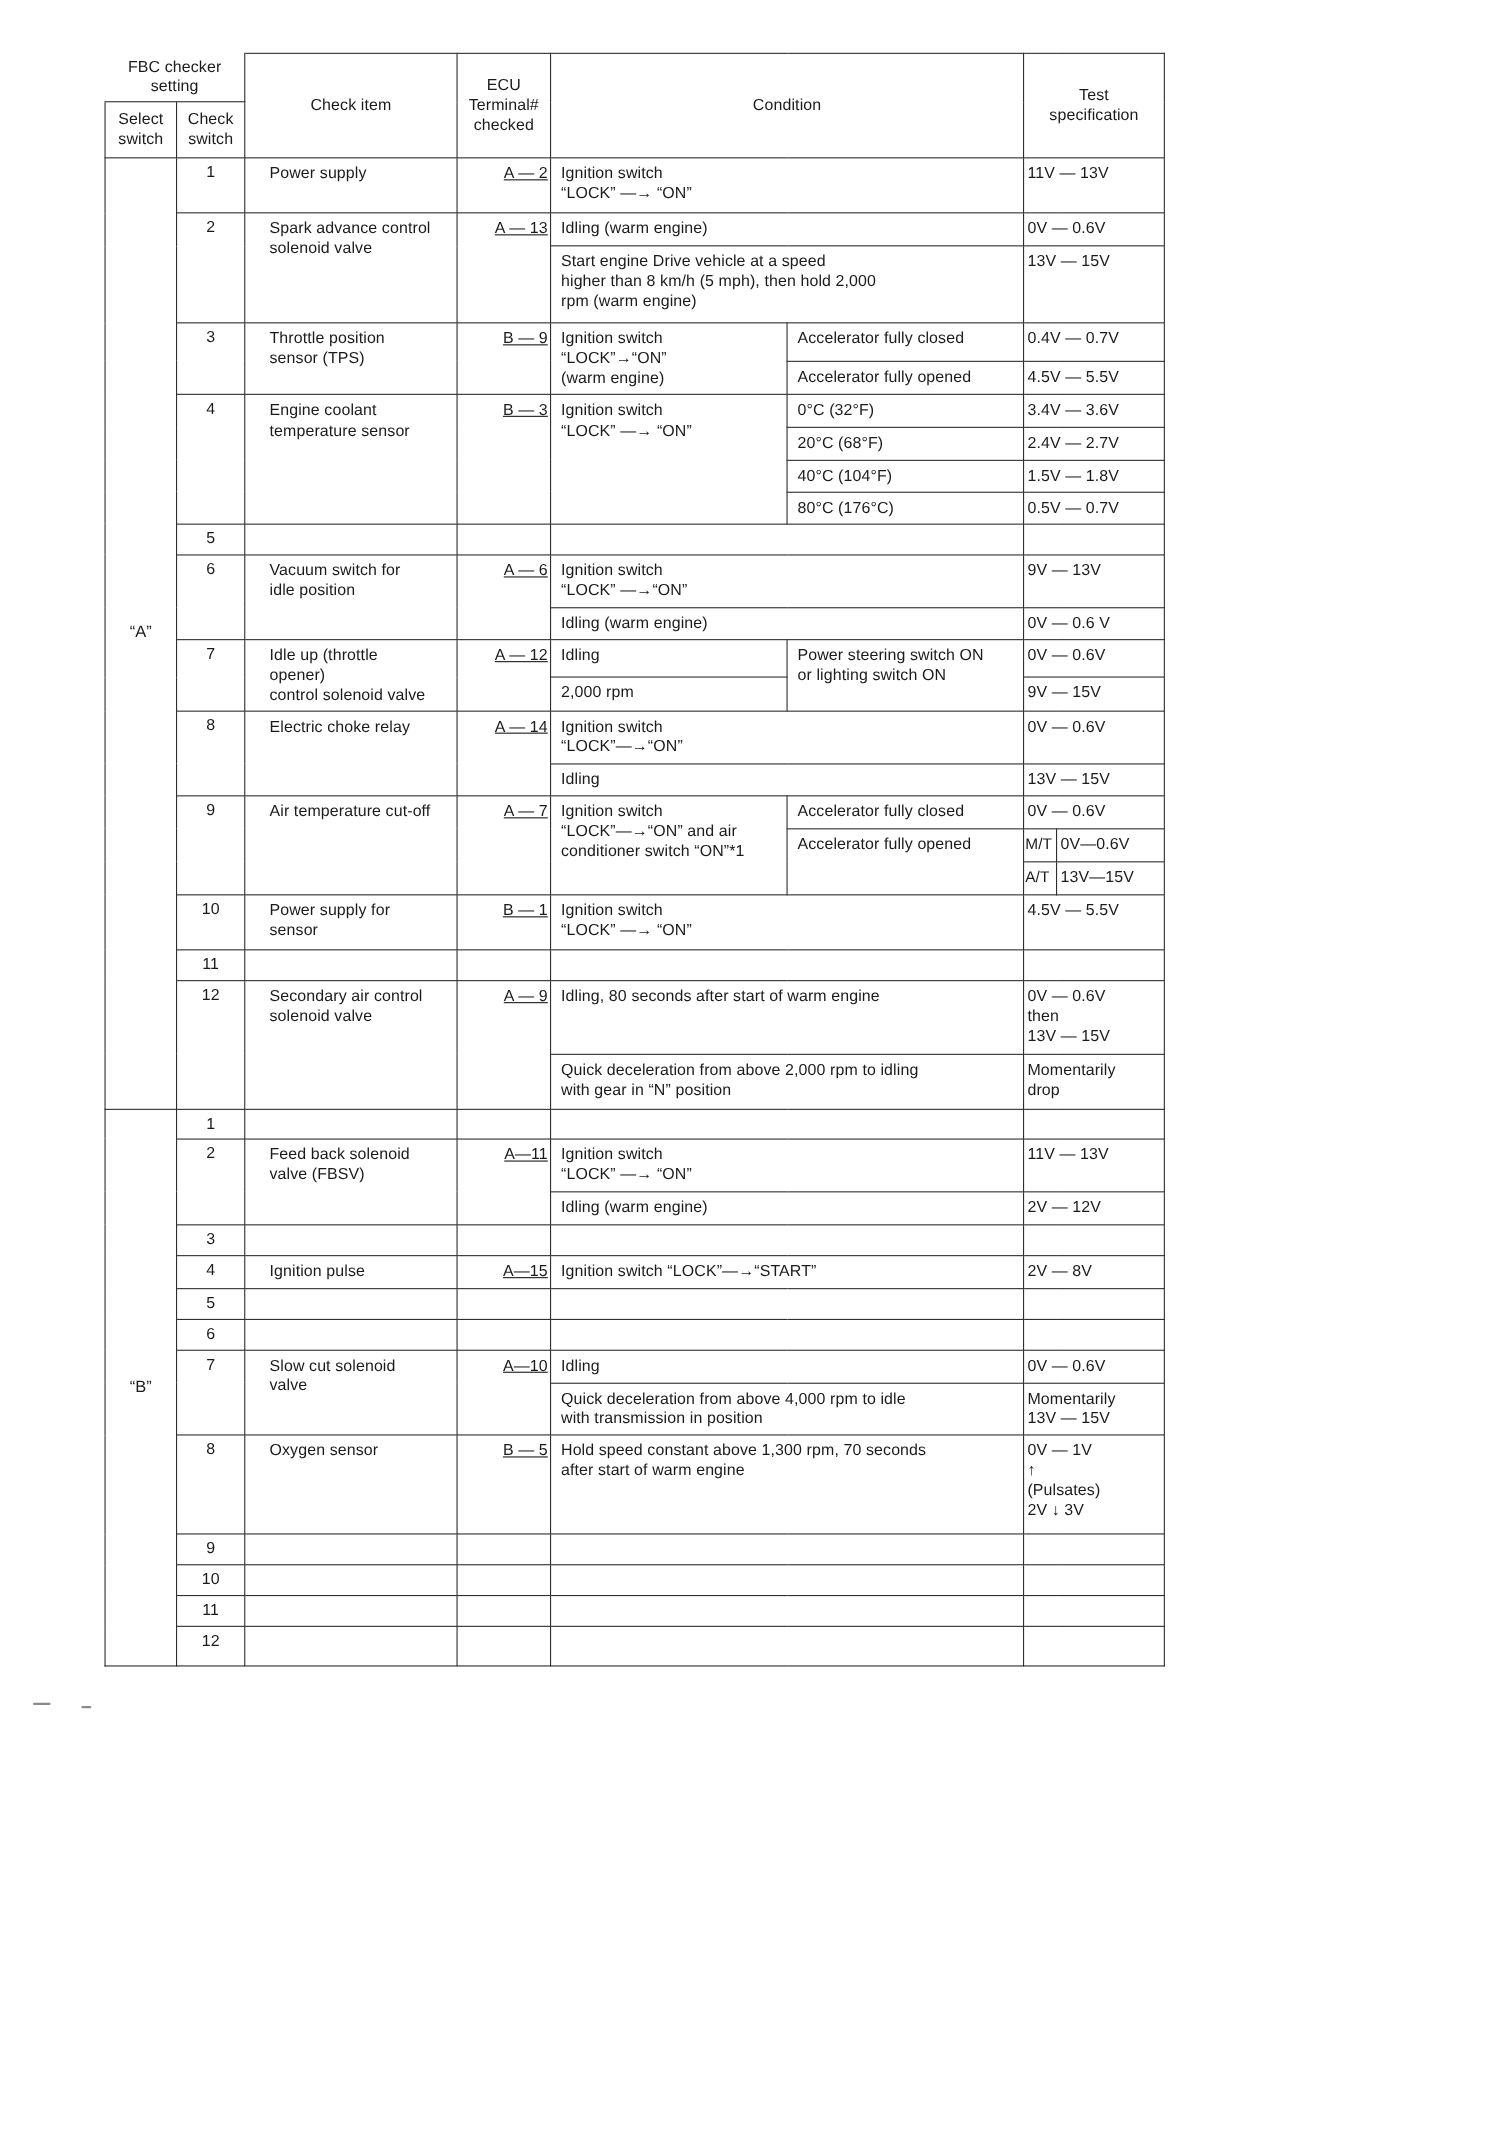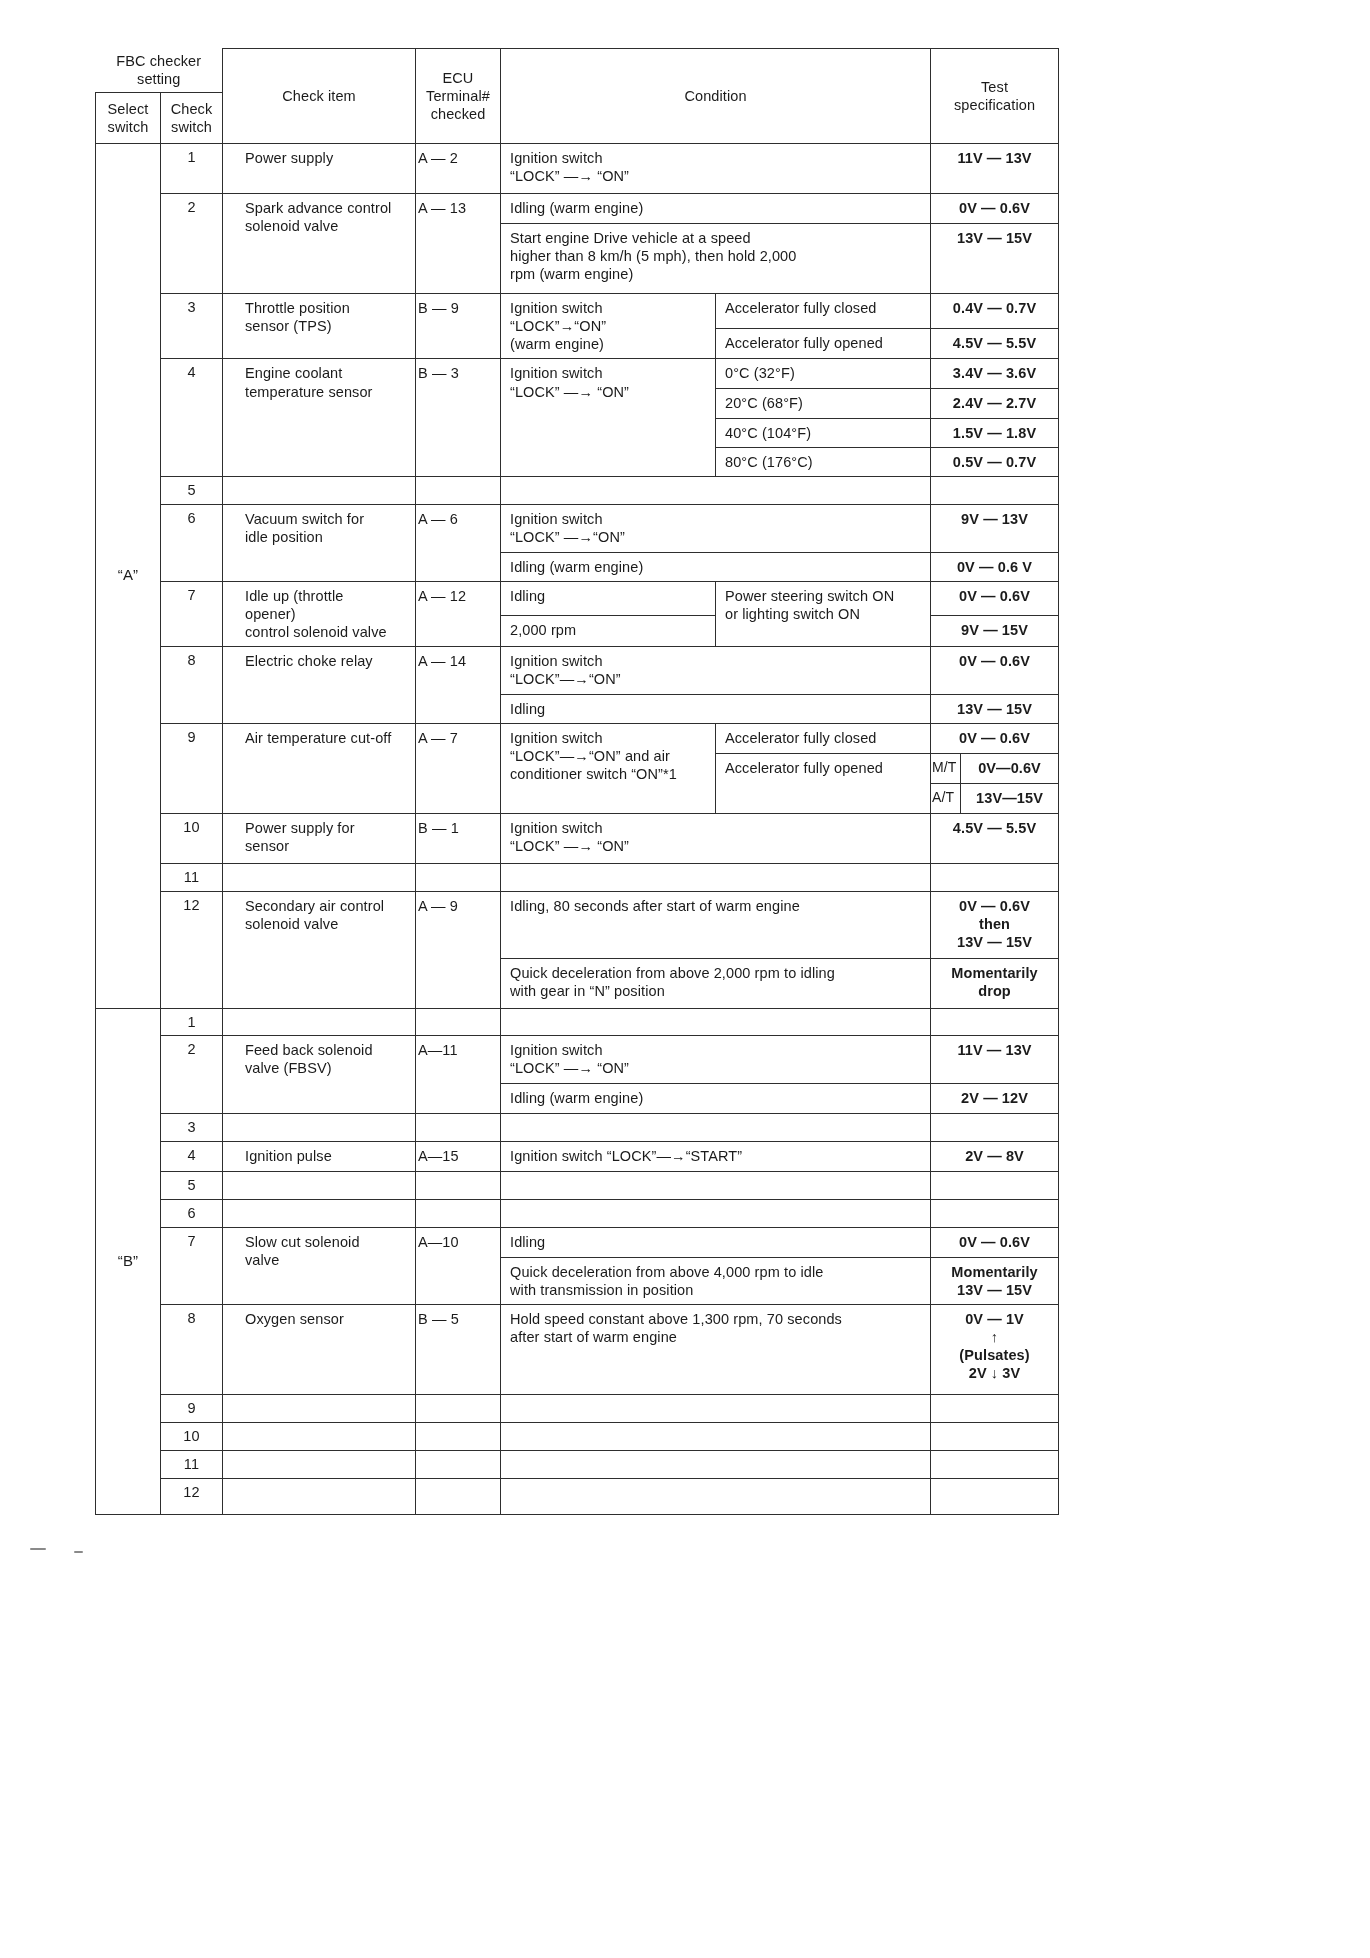--- a/index.html
+++ b/index.html
@@ -23,22 +23,22 @@
     font-size:14.5px;
     line-height:1.25;
     padding:4px 8px;
     overflow:hidden;
     letter-spacing:0.1px;
   }
   td.head { text-align:center; vertical-align:middle; padding:3px 2px; }
   td.fbcHead { border-top:none; border-left:none; }
   td.sel { text-align:center; vertical-align:middle; font-size:15px; padding:2px; }
   td.num { text-align:center; padding:4px 2px; }
-  td.ecu { text-align:left; padding:5px 2px; }
-  td.spec { text-align:center; padding:5px 3px;font-weight:bold; }
+  td.ecu { text-align:right; padding:5px 2px;text-decoration:underline; }
+  td.spec { text-align:left; padding:5px 3px; }
   td.mt { text-align:left; padding:5px 1px; font-size:14px; }
   td.item { padding:5px 22px; }
   td.cond { padding:5px 9px; }
   .mark { position:absolute; height:2px; background:#8a8a8a; border-radius:1px; }
 </style>
 </head>
 <body>
 
 <table class="fbc">
   <colgroup>

